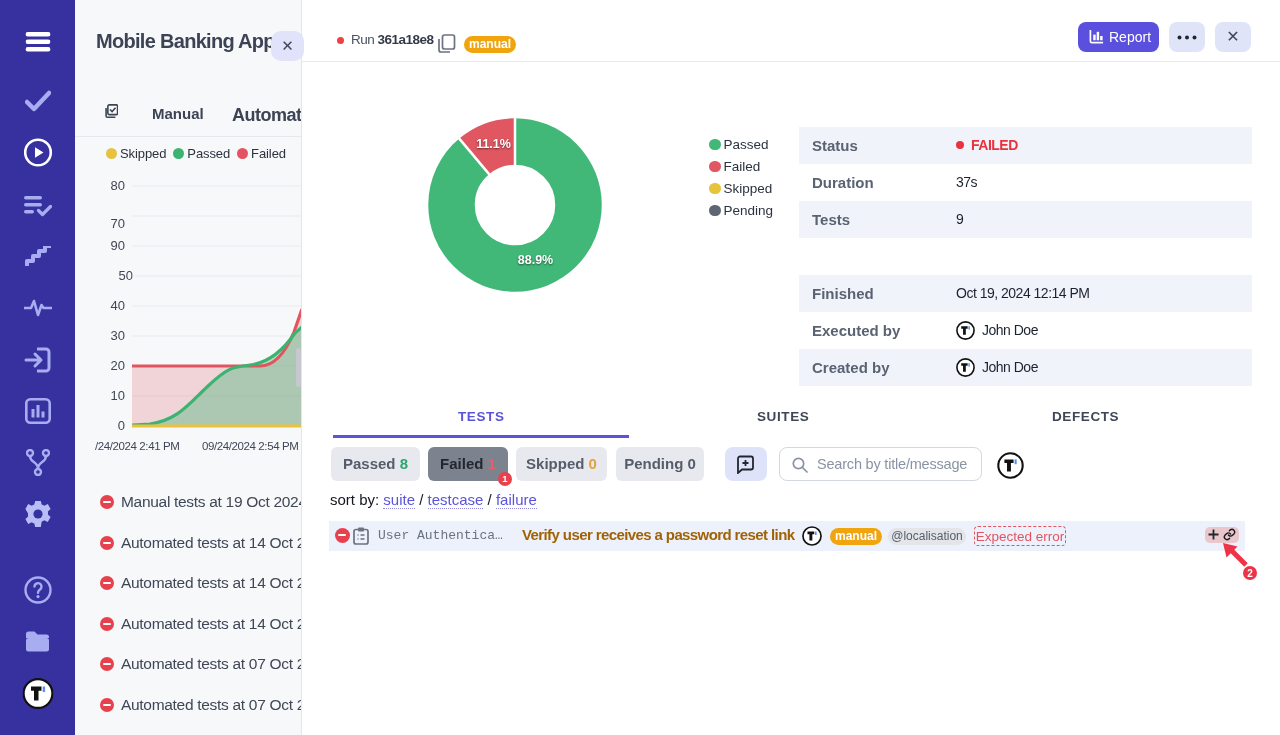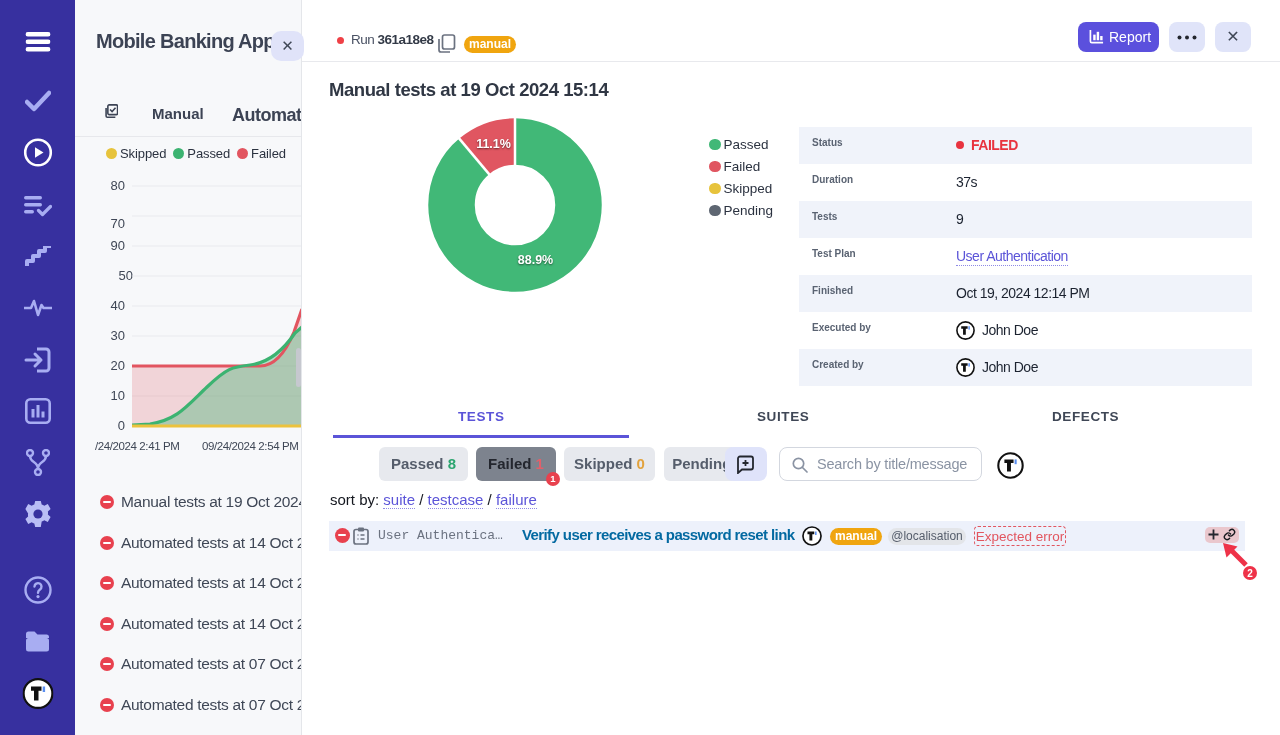--- a/index.html
+++ b/index.html
@@ -23,24 +23,24 @@
 .hdrline { position:absolute; left:0; top:61px; width:978px; height:1px; background:#e8e9ed; }
 .rundot { position:absolute; left:35px; top:37px; width:7px; height:7px; border-radius:50%; background:#ef4046; }
 .runtext { position:absolute; left:49px; top:32px; font-size:13.5px; letter-spacing:-0.5px; color:#4a5264; }
 .runtext b { color:#333a47; }
 .pill { display:inline-block; background:#f0a50f; color:#fff; font-weight:bold; border-radius:9px; }
 .btn { position:absolute; border-radius:8px; }
 .h1 { position:absolute; left:27px; top:79px; font-size:18.5px; letter-spacing:-0.45px; font-weight:bold; color:#303744; }
 .dlegend { position:absolute; font-size:13.5px; color:#2b3240; }
 .drow { position:absolute; left:497px; width:453px; height:37px; }
 .drow.alt { background:#f0f3fa; }
-.dlabel { position:absolute; left:13px; top:10px; font-size:10px; font-weight:bold; color:#5a6372; }
+.dlabel { position:absolute; left:13px; top:10px; font-size:15px; font-weight:bold; color:#5a6372; }
 .dval { position:absolute; left:157px; top:10px; font-size:14px; letter-spacing:-0.5px; color:#1c2330; }
 .tab { position:absolute; top:409px; font-size:13.5px; font-weight:bold; color:#3f4756; letter-spacing:0.6px; }
-.fbtn { position:absolute; top:447px; height:34px; border-radius:6px; background:#e7e9ee; font-size:15px; font-weight:bold; color:#555d6b; text-align:center; line-height:34px;margin-left:48px; }
+.fbtn { position:absolute; top:447px; height:34px; border-radius:6px; background:#e7e9ee; font-size:15px; font-weight:bold; color:#555d6b; text-align:center; line-height:34px; }
 .srow { position:absolute; left:28px; top:491px; font-size:15px; color:#14171f; }
 .slink { color:#5b54d8; border-bottom:1.5px dotted #8f8ae6; text-decoration:none; }
 .trow { position:absolute; left:27px; top:521px; width:916px; height:30px; background:#edf1fb; }
 </style>
 </head>
 <body>
 <div id="stage">
   <div id="lpanel">
     <div class="ptitle">Mobile Banking App</div>
     <div class="ptabs">
@@ -116,21 +116,20 @@
     </div>
     <div class="btn" style="left:867px;top:22px;width:36px;height:30px;background:#e0e4f9">
         <svg style="position:absolute;left:8px;top:13px" width="20" height="5" viewBox="0 0 20 5">
           <circle cx="2.5" cy="2.5" r="2" fill="#23262e"></circle>
           <circle cx="10" cy="2.5" r="2" fill="#23262e"></circle>
           <circle cx="17.5" cy="2.5" r="2" fill="#23262e"></circle>
         </svg>
       </div>
     <div class="btn" style="left:913px;top:22px;width:36px;height:30px;background:#e0e4f9;color:#3f4756;text-align:center;line-height:29px;font-size:16px">✕</div>
     <div class="hdrline"></div>
-    <div class="h1">Manual tests at 19 Oct 2024 15:14</div>
 
     <svg style="position:absolute;left:124px;top:116px" width="178" height="178" viewBox="0 0 178 178">
       <g transform="translate(89,89)">
         <circle r="63.5" fill="none" stroke="#41b877" stroke-width="46.5" stroke-dasharray="354.6 398.98" transform="rotate(-90)"></circle>
         <circle r="63.5" fill="none" stroke="#e05661" stroke-width="46.5" stroke-dasharray="44.3 398.98" transform="rotate(230)"></circle>
         <line x1="0" y1="-39" x2="0" y2="-88" stroke="#fff" stroke-width="2.5"></line>
         <line x1="0" y1="-39" x2="0" y2="-88" stroke="#fff" stroke-width="2.5" transform="rotate(-40)"></line>
         <text x="-21.5" y="-57" text-anchor="middle" font-size="12.5" font-weight="bold" fill="#fff" style="text-shadow:0 1px 2px rgba(0,0,0,0.55)">11.1%</text>
         <text x="20.5" y="59" text-anchor="middle" font-size="12.5" font-weight="bold" fill="#fff" style="text-shadow:0 1px 2px rgba(0,0,0,0.55)">88.9%</text>
       </g>
@@ -145,24 +144,20 @@
       <span class="dval" style="color:#e8333f;font-weight:bold;font-size:14px"><span style="display:inline-block;width:8px;height:8px;border-radius:50%;background:#e8333f;margin-right:7px;vertical-align:1px"></span>FAILED</span>
       </div>
     <div class="drow" style="top:164px">
         <span class="dlabel">Duration</span>
         <span class="dval">37s</span>
       </div>
     <div class="drow alt" style="top:201px">
         <span class="dlabel">Tests</span>
         <span class="dval">9</span>
       </div>
-    <div class="drow" style="top:238px">
-        <span class="dlabel">Test Plan</span>
-      <span class="dval" style="color:#5b54d8;border-bottom:1.5px dotted #8f8ae6;padding-bottom:1px">User Authentication</span>
-      </div>
     <div class="drow alt" style="top:275px">
         <span class="dlabel">Finished</span>
         <span class="dval">Oct 19, 2024 12:14 PM</span>
       </div>
     <div class="drow" style="top:312px">
         <span class="dlabel">Executed by</span>
       <svg class="dval" style="top:9px" width="19" height="19" viewBox="0 0 31 31">
           <circle cx="15.5" cy="15.5" r="14" fill="#fff" stroke="#111" stroke-width="2.6"></circle>
           <path d="M8.5 8.5 h10.5 v4.2 h-3 v9.8 h-4.5 v-9.8 h-3 Z" fill="#111"></path>
           <rect x="20.2" y="8.5" width="2.4" height="5.5" fill="#5b8ff0"></rect>
@@ -211,21 +206,21 @@
     <div class="srow">sort by: <span class="slink">suite</span> / <span class="slink">testcase</span> / <span class="slink">failure</span></div>
 
     <div class="trow">
       <span class="minus" style="position:absolute;left:6px;top:7px;width:15px;height:15px"></span>
       <svg style="position:absolute;left:24px;top:6px" width="16" height="18" viewBox="0 0 16 18">
         <rect x="1" y="2.5" width="14" height="14.5" rx="2" fill="none" stroke="#6b7280" stroke-width="1.7"></rect>
         <rect x="5" y="0.5" width="6" height="4" rx="1" fill="#6b7280"></rect>
         <path d="M4.5 8 h1 M7.5 8 h4 M4.5 12 h1 M7.5 12 h4" stroke="#6b7280" stroke-width="1.6"></path>
       </svg>
       <span style="position:absolute;left:49px;top:7px;font-family:'Liberation Mono',monospace;font-size:13px;color:#6b7280">User Authentica…</span>
-      <span style="position:absolute;left:193px;top:5px;font-size:15px;font-weight:bold;letter-spacing:-0.6px;color:#0369a1">Verify user receives a password reset link</span>
+      <span style="position:absolute;left:193px;top:5px;font-size:15px;font-weight:bold;letter-spacing:-0.6px;color:#a16207">Verify user receives a password reset link</span>
       <svg style="position:absolute;left:473px;top:5px" width="20" height="20" viewBox="0 0 31 31">
           <circle cx="15.5" cy="15.5" r="14" fill="#fff" stroke="#111" stroke-width="2.6"></circle>
           <path d="M8.5 8.5 h10.5 v4.2 h-3 v9.8 h-4.5 v-9.8 h-3 Z" fill="#111"></path>
           <rect x="20.2" y="8.5" width="2.4" height="5.5" fill="#5b8ff0"></rect>
         </svg>
       <span class="pill" style="position:absolute;left:501px;top:7px;width:52px;height:17px;font-size:12px;text-align:center;line-height:17px">manual</span>
       <span style="position:absolute;left:559px;top:7px;width:78px;height:17px;background:#e3e5e9;border-radius:9px;color:#555d6b;font-size:12px;text-align:center;line-height:17px">@localisation</span>
       <span style="position:absolute;left:645px;top:5px;width:92px;height:20px;border:1.5px dashed #e2555f;border-radius:4px;color:#e2555f;font-size:13.5px;text-align:center;line-height:19px">Expected error</span>
       <div style="position:absolute;left:876px;top:6px;width:34px;height:16px;background:#eac7cd;border-radius:5px"></div>
       <svg style="position:absolute;left:879px;top:8px" width="11" height="11" viewBox="0 0 11 11">

